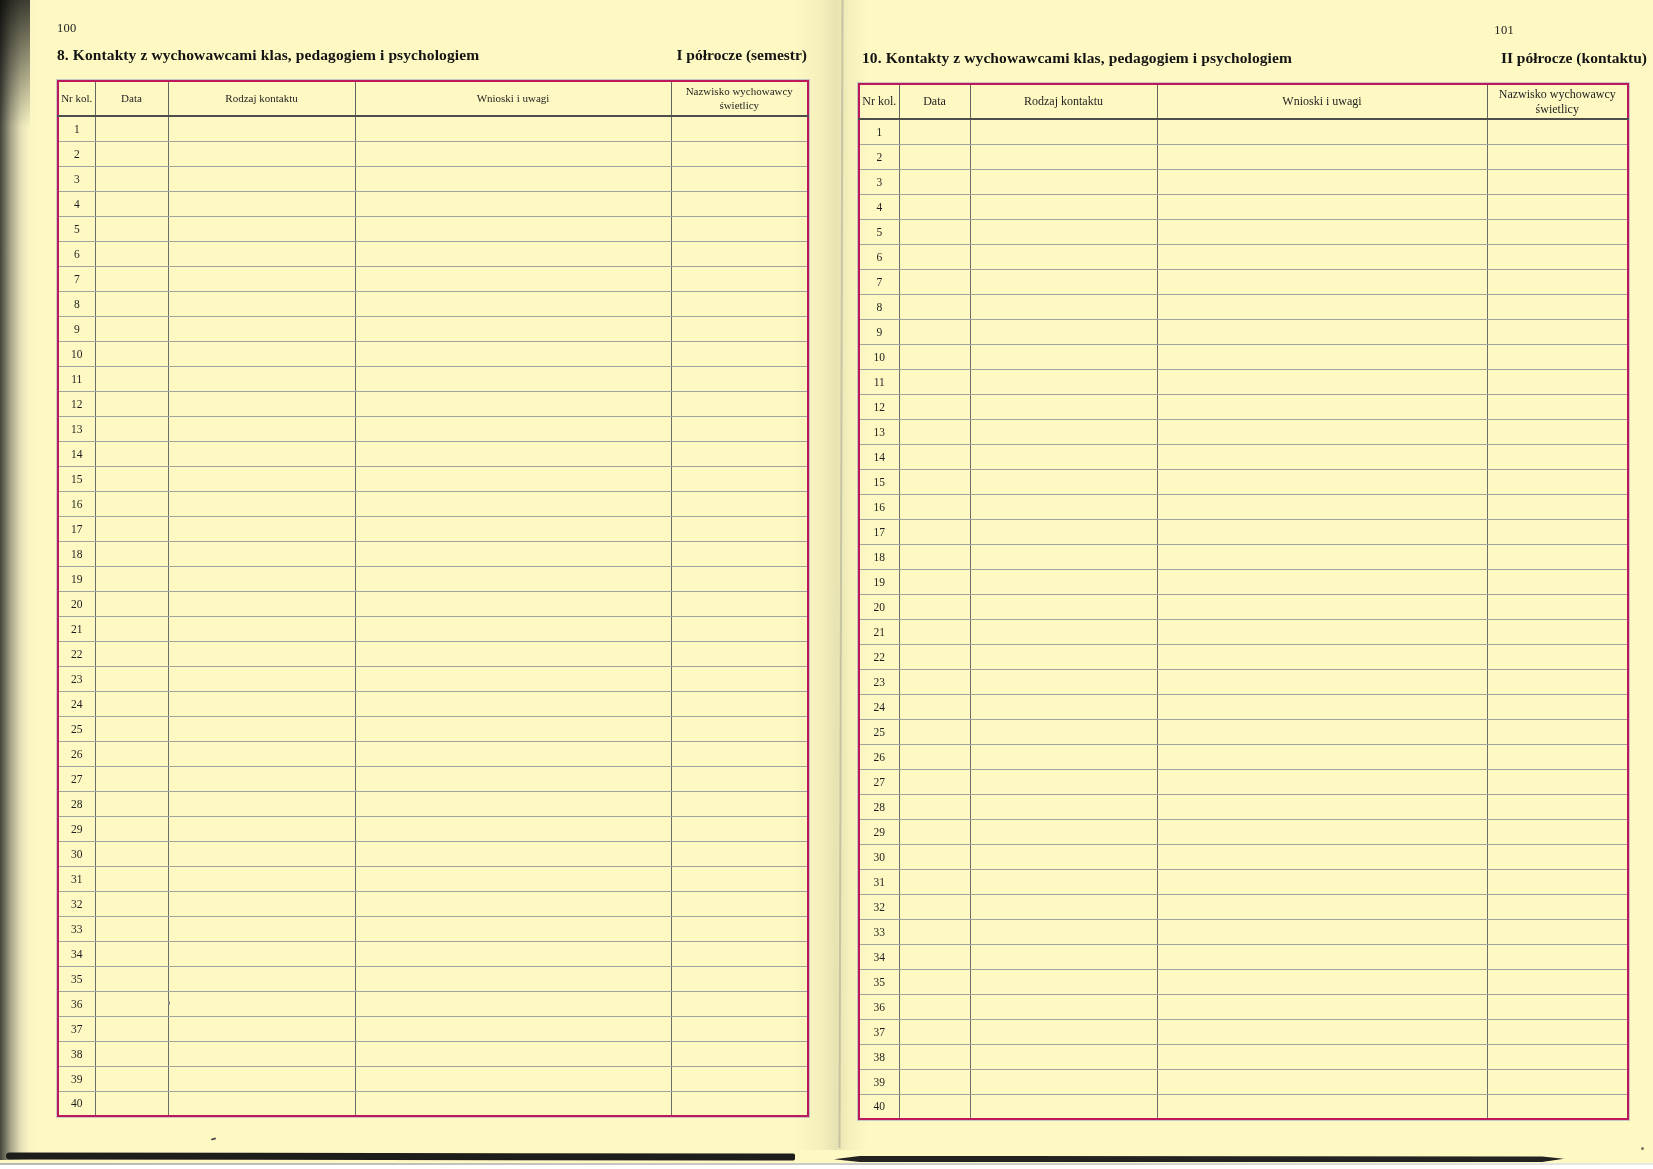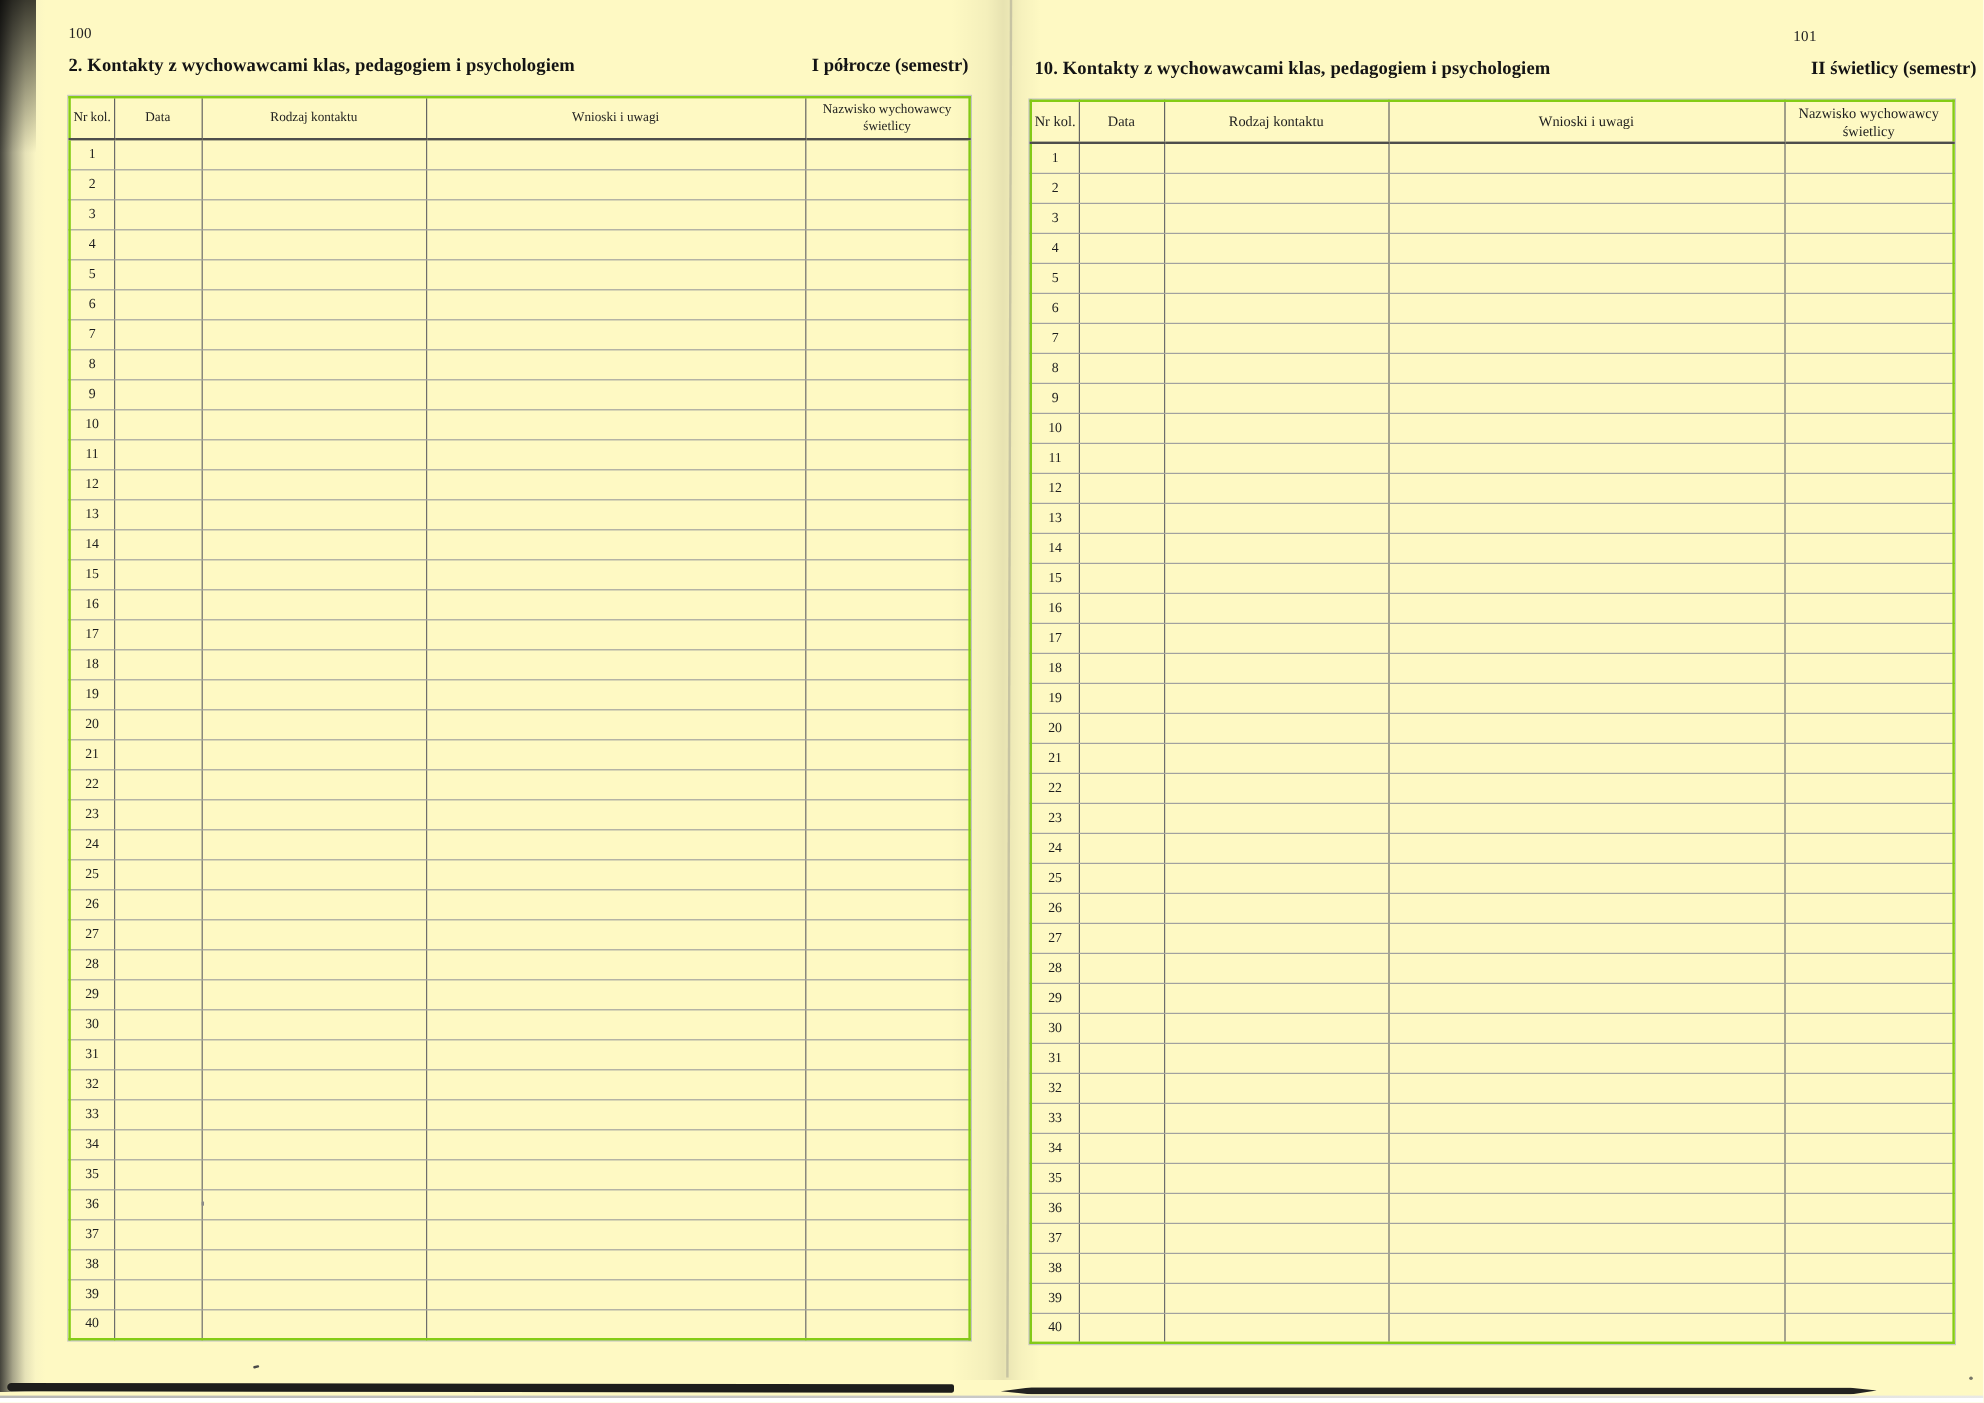--- a/index.html
+++ b/index.html
@@ -58,21 +58,21 @@
   .title-row{
     position:absolute;display:flex;justify-content:space-between;align-items:baseline;
   }
   .page-left .title-row{left:57px;top:46px;width:750px;}
   .page-right .title-row{left:52px;top:49px;width:785px;}
   .sec-title{font-size:15.5px;font-weight:bold;margin:0;color:#141414;letter-spacing:.1px;}
   .semester{font-size:15.5px;font-weight:bold;color:#141414;white-space:nowrap;}
   
   table.grid{
     position:absolute;border-collapse:collapse;table-layout:fixed;
-    border:2px solid #84cc16;box-shadow:0 0 0 1px #c8c8c4;
+    border:2px solid #be185d;box-shadow:0 0 0 1px #c8c8c4;
     background:transparent;
   }
   .page-left table.grid{left:57px;top:80px;width:750px;}
   .page-right table.grid{left:48px;top:83px;width:769px;}
   table.grid thead tr{height:35px;}
   table.grid tbody tr{height:25px;}
   table.grid th{
     font-weight:normal;text-align:center;vertical-align:middle;
     border:1px solid #646462;border-bottom:2px solid #4e4e4c;
     padding:1px 2px;line-height:1.22;color:#1e1e1e;overflow:hidden;
@@ -96,21 +96,21 @@
   .page-right col.c-nazwisko{width:141px;}
 </style>
 </head>
 <body>
 
 <div class="spread">
 
   <section class="page page-left">
     <div class="pageno">100</div>
     <div class="title-row">
-      <h1 class="sec-title">2. Kontakty z wychowawcami klas, pedagogiem i psychologiem</h1>
+      <h1 class="sec-title">8. Kontakty z wychowawcami klas, pedagogiem i psychologiem</h1>
       <div class="semester">I półrocze (semestr)</div>
     </div>
     <table class="grid">
       <colgroup>
         <col class="c-nr">
           <col class="c-data">
           <col class="c-rodzaj">
           <col class="c-wnioski">
           <col class="c-nazwisko">
       </colgroup>
@@ -445,21 +445,21 @@
             <td></td>
           </tr>
         </tbody>
     </table>
   </section>
 
   <section class="page page-right">
     <div class="pageno">101</div>
     <div class="title-row">
       <h1 class="sec-title">10. Kontakty z wychowawcami klas, pedagogiem i psychologiem</h1>
-      <div class="semester">II świetlicy (semestr)</div>
+      <div class="semester">II półrocze (kontaktu)</div>
     </div>
     <table class="grid">
       <colgroup>
         <col class="c-nr">
           <col class="c-data">
           <col class="c-rodzaj">
           <col class="c-wnioski">
           <col class="c-nazwisko">
       </colgroup>
       <thead>

